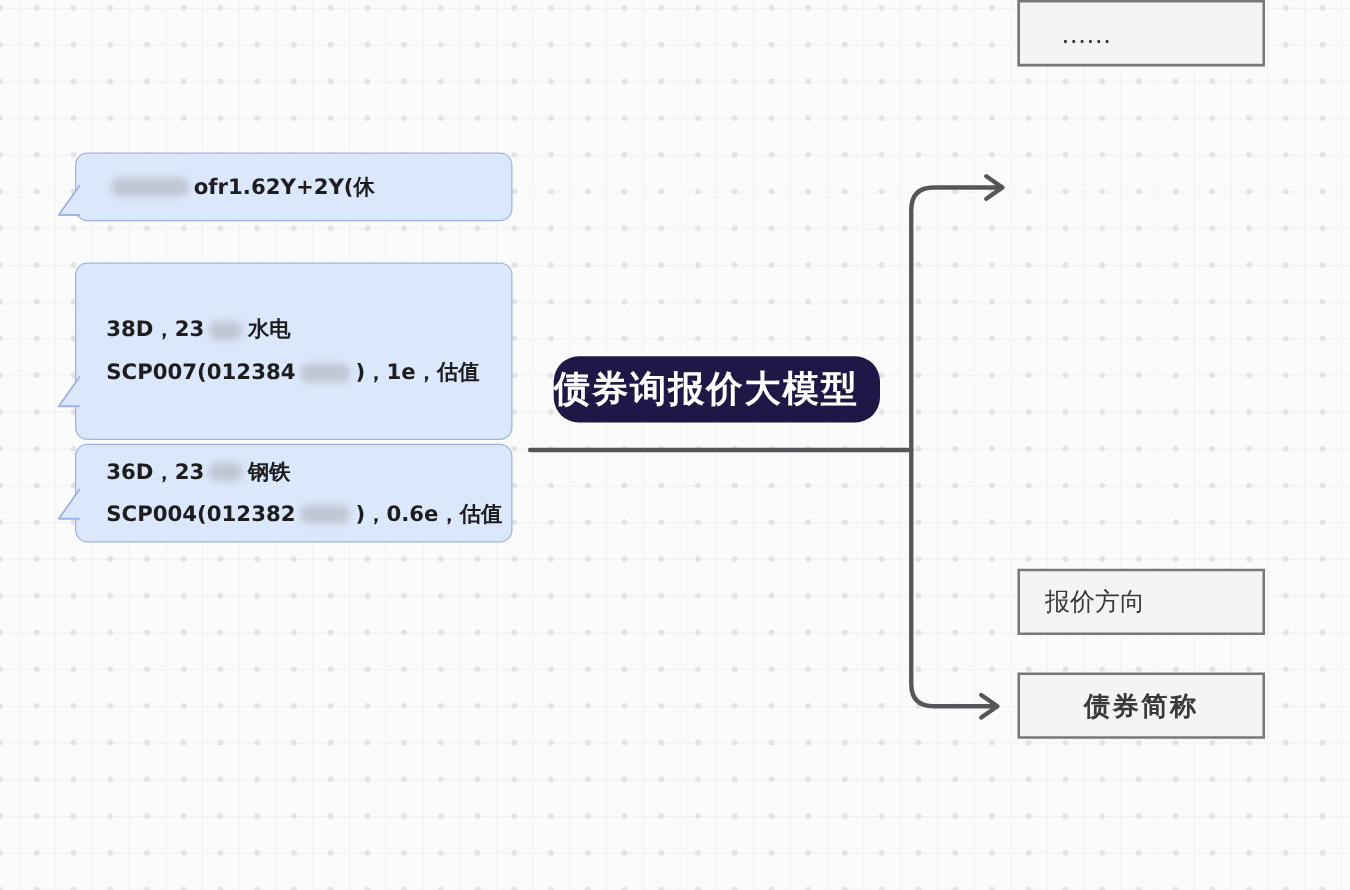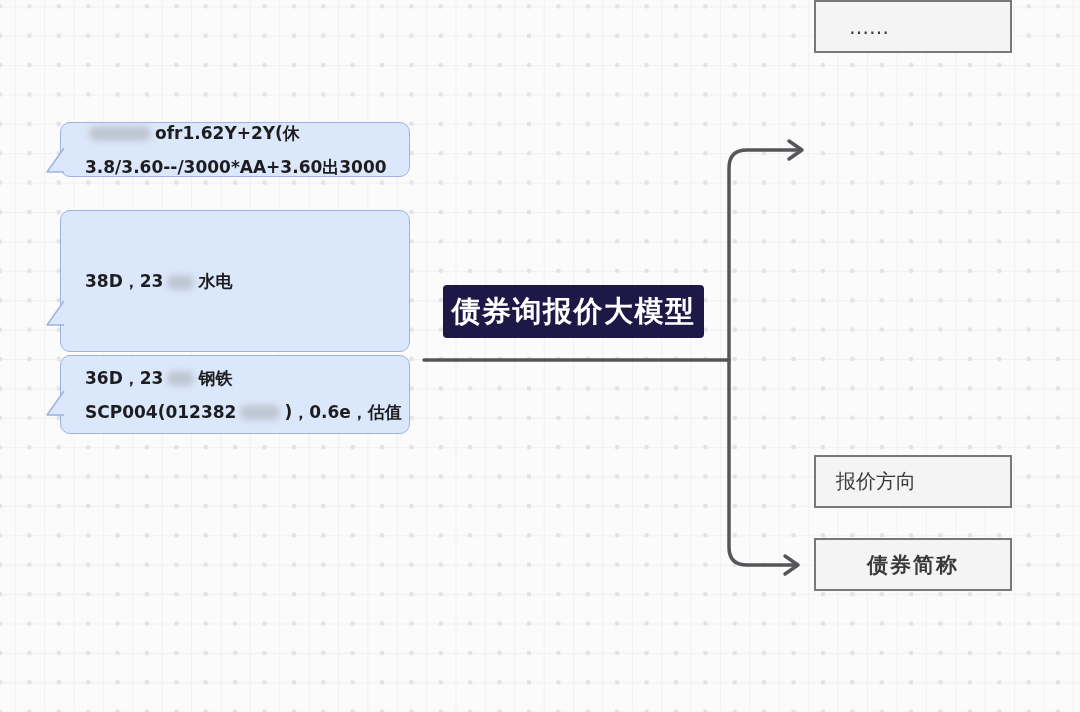--- a/index.html
+++ b/index.html
@@ -37,21 +37,21 @@
   .bubble:nth-of-type(3){top:355px;height:79px;}
   .bubble:nth-of-type(4){top:500px;height:89px;}
   .bubble:nth-of-type(1) .tail{bottom:2px;}
   .bubble:nth-of-type(2) .tail{bottom:24px;}
   .bubble:nth-of-type(3) .tail{bottom:16px;}
   .bubble:nth-of-type(4) .tail{bottom:16px;}
   
   .model-chip{
     position:absolute;left:443px;top:285px;width:261px;height:53px;
     background:var(--model-bg,#1e1846);color:var(--model-fg,#ffffff);
-    border-radius:4px;display:flex;align-items:center;justify-content:center;
+    border-radius:20px;display:flex;align-items:center;justify-content:flex-start;
     font-size:29px;font-weight:700;letter-spacing:1.5px;white-space:nowrap;
   }
   
   .outbox{
     position:absolute;left:814px;width:198px;height:53px;
     background:var(--box-fill,#f4f4f5);
     border:2px solid var(--box-border,#787878);
     display:flex;align-items:center;padding-left:20px;
     color:#3a3a3a;font-size:20px;white-space:nowrap;
   }
@@ -76,29 +76,29 @@
     <path d="M729 360 V547 Q729 565 747 565 H794"></path>
     <path d="M785 556 L798 565 L785 574"></path>
   </svg>
 
   <div class="bubble">
     <svg class="tail" viewBox="0 0 20 28">
         <path d="M19 2 L2 26 L19 26"></path>
       </svg>
     <div class="bubble-lines">
         <div class="bline"><span class="seg-blur" style="width: 62px;"></span><span class="seg-text">ofr1.62Y+2Y(休</span></div>
-        <div class="bline"><span class="seg-text">3.8/3.60--/3000*AA+3.60出3000</span></div>
       </div>
   </div>
   <div class="bubble">
     <svg class="tail" viewBox="0 0 20 28">
         <path d="M19 2 L2 26 L19 26"></path>
       </svg>
     <div class="bubble-lines">
         <div class="bline"><span class="seg-text">38D，23</span><span class="seg-blur" style="width: 27px;"></span><span class="seg-text">水电</span></div>
+        <div class="bline"><span class="seg-text">SCP007(012384</span><span class="seg-blur" style="width: 40px;"></span><span class="seg-text">)，1e，估值</span></div>
       </div>
   </div>
   <div class="bubble">
     <svg class="tail" viewBox="0 0 20 28">
         <path d="M19 2 L2 26 L19 26"></path>
       </svg>
     <div class="bubble-lines">
         <div class="bline"><span class="seg-text">36D，23</span><span class="seg-blur" style="width: 27px;"></span><span class="seg-text">钢铁</span></div>
         <div class="bline"><span class="seg-text">SCP004(012382</span><span class="seg-blur" style="width: 40px;"></span><span class="seg-text">)，0.6e，估值</span></div>
       </div>

